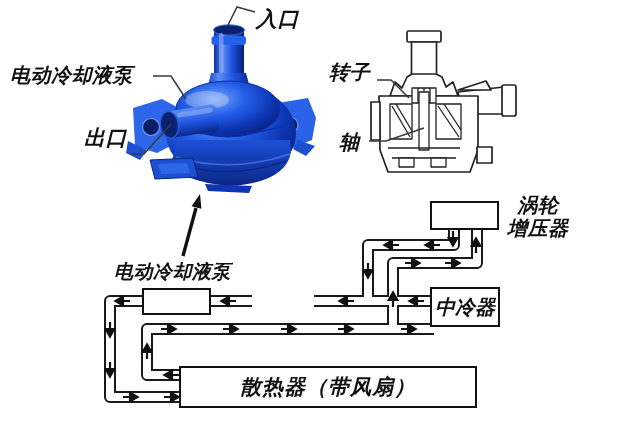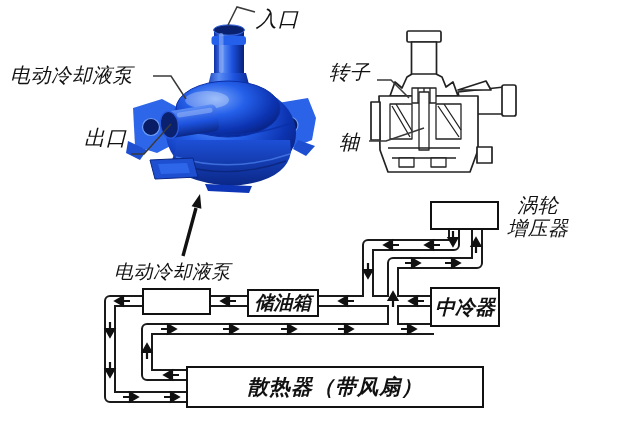--- a/index.html
+++ b/index.html
@@ -2,21 +2,21 @@
 <html><head>
 <meta charset="utf-8">
 <style>
   html,body{margin:0;padding:0;background:#fff;}
   #canvas{
     position:relative;width:620px;height:428px;background:#fff;overflow:hidden;
     font-family:"Liberation Sans",sans-serif;
   }
   #bg{position:absolute;left:0;top:0;}
   .lbl{
-    position:absolute;font-style:italic;font-weight:400;color:#111;
+    position:absolute;font-style:italic;font-weight:700;color:#111;
     white-space:nowrap;line-height:1.12;letter-spacing:0.5px;
     font-family:"Liberation Sans",sans-serif;
   }
   .fbox{
     position:absolute;box-sizing:border-box;background:#fff;border:2px solid #111;
     display:flex;align-items:center;justify-content:center;
   }
   .fbox span{
     font-style:italic;font-weight:700;color:#111;white-space:nowrap;
     font-family:"Liberation Sans",sans-serif;
@@ -187,31 +187,28 @@
       <use href="#fa" transform="translate(453,238) rotate(90)"></use>
 
       <use href="#fa" transform="translate(147,352) rotate(-90)"></use>
       <use href="#fa" transform="translate(393,300) rotate(-90)"></use>
       <use href="#fa" transform="translate(476,246) rotate(-90)"></use>
     </g>
   </svg>
 
   <div class="fbox" style="left:142px;top:288px;width:69px;height:27px;"></div>
 
-  <div class="fbox" style="left:247px;top:289px;width:72px;height:28px;">
-    <span style="font-size:19px;">储油箱</span>
-  </div>
 
   <div class="fbox" style="left:430px;top:201px;width:69px;height:29px;"></div>
 
   <div class="fbox" style="left:430px;top:287px;width:70px;height:40px;">
     <span style="font-size:20px;">中冷器</span>
   </div>
 
-  <div class="fbox" style="left:186px;top:366px;width:298px;height:42px;">
+  <div class="fbox" style="left:179px;top:366px;width:298px;height:42px;">
     <span style="font-size:21px;letter-spacing:1px;">散热器（带风扇）</span>
   </div>
 
   <div class="lbl" style="left:256px;top:7px;font-size:21px;">入口</div>
 
   <div class="lbl" style="left:10px;top:64px;font-size:20px;">电动冷却液泵</div>
 
   <div class="lbl" style="left:84px;top:126px;font-size:21px;">出口</div>
 
   <div class="lbl" style="left:329px;top:61px;font-size:20px;text-align:center;">转子</div>

